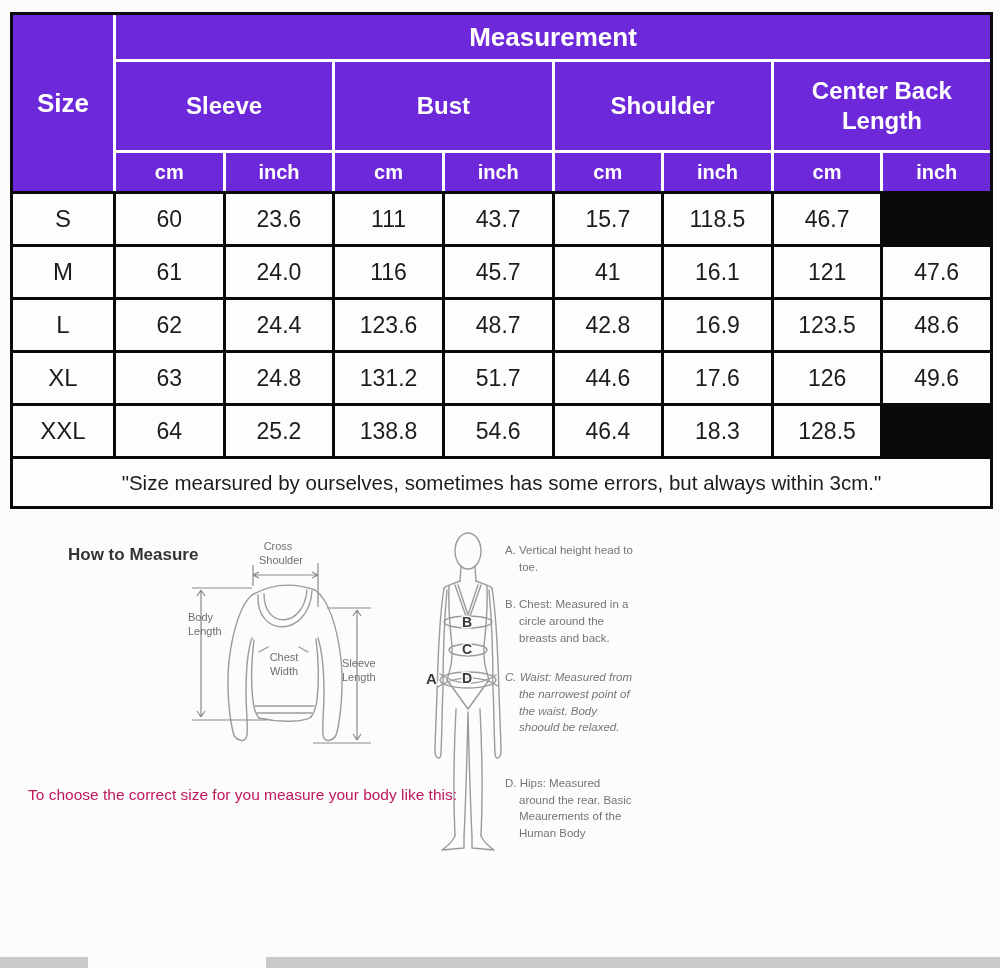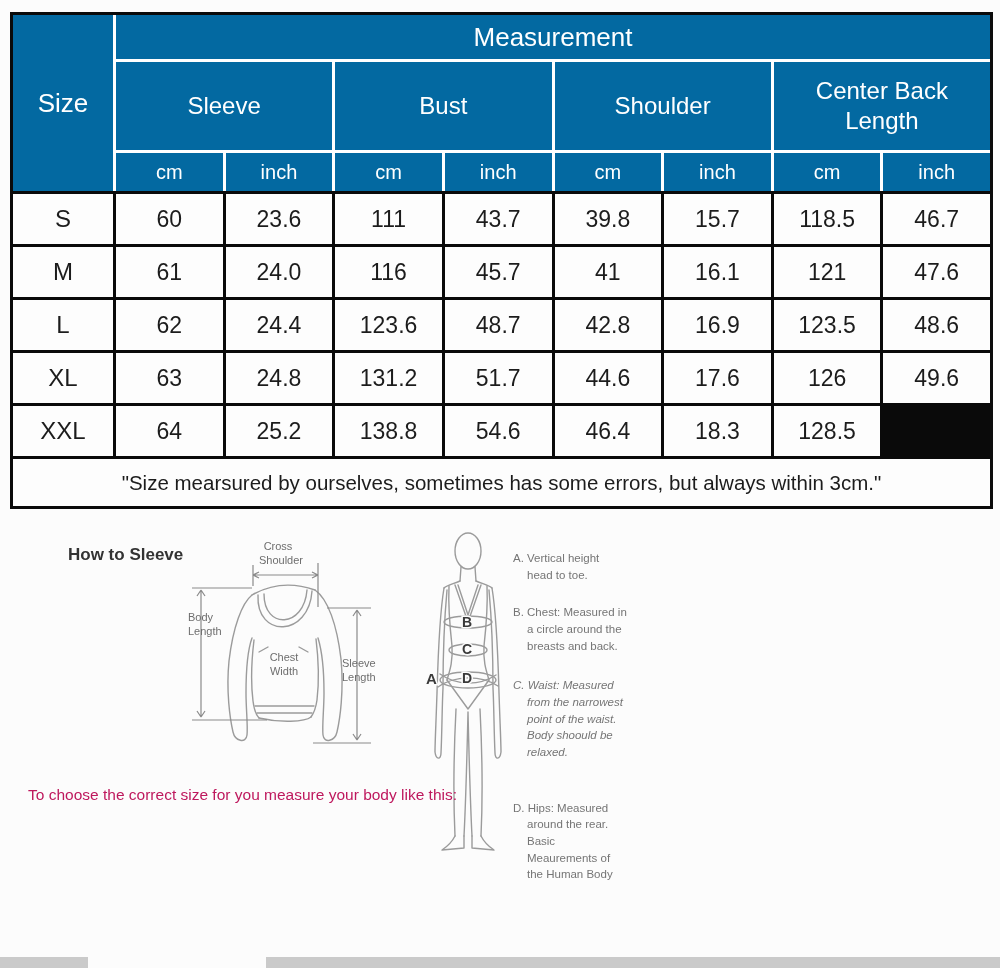--- a/index.html
+++ b/index.html
@@ -4,21 +4,21 @@
 <style>
   html,body{margin:0;padding:0;background:#ffffff;}
   .screen{
     position:relative;width:1000px;height:968px;overflow:hidden;
     background:#fcfcfc;font-family:"Liberation Sans",sans-serif;
   }
 
   
   .tbl{position:absolute;left:10px;top:12px;width:977px;border:3px solid #0a0a0a;background:#ffffff;}
   .thead{display:grid;grid-template-columns:100px repeat(8,1fr);grid-template-rows:44px 88px 38px;gap:3px;background:#ffffff;}
-  .hcell{background:#0369a1;color:#ffffff;display:flex;align-items:center;justify-content:center;text-align:center;font-weight:normal;}
+  .hcell{background:#6d28d9;color:#ffffff;display:flex;align-items:center;justify-content:center;text-align:center;font-weight:bold;}
   .hc-size{grid-column:1;grid-row:1/4;font-size:26px;}
   .hc-measure{grid-column:2/10;grid-row:1;font-size:26px;}
   .hc-group{grid-row:2;font-size:24px;line-height:1.25;padding:0 14px;}
   .g1{grid-column:2/4;} .g2{grid-column:4/6;} .g3{grid-column:6/8;} .g4{grid-column:8/10;}
   .hc-unit{grid-row:3;font-size:20px;}
   .tbody{display:flex;flex-direction:column;gap:3px;background:#0a0a0a;border-top:3px solid #0a0a0a;}
   .trow{display:grid;grid-template-columns:100px repeat(8,1fr);gap:3px;background:#0a0a0a;height:50px;}
   .dcell{background:#fdfdfd;color:#1c1c1c;display:flex;align-items:center;justify-content:center;font-size:23px;}
   .dcell.size{font-size:24px;}
   .note-row{background:#fdfdfd;color:#1c1c1c;height:47px;display:flex;align-items:center;justify-content:center;font-size:20.5px;}
@@ -26,21 +26,21 @@
   
   .htm-title{position:absolute;left:68px;top:545px;font-size:17px;font-weight:600;color:#333333;}
   .garment-svg{position:absolute;left:185px;top:533px;}
   .figure-svg{position:absolute;left:425px;top:528px;}
   .sk{stroke:#9b9b9b;stroke-width:1.4;fill:none;stroke-linecap:round;stroke-linejoin:round;}
   .ar{stroke:#8a8a8a;stroke-width:1.2;fill:none;}
   .lbl{fill:#6e6e6e;font-size:11px;font-family:"Liberation Sans",sans-serif;}
   .mk{fill:#3a3a3a;font-size:14px;font-weight:bold;font-family:"Liberation Sans",sans-serif;paint-order:stroke;stroke:#fbfbfb;stroke-width:3px;}
   .mkA{font-size:15px;}
   .annos{position:absolute;left:505px;top:542px;width:130px;color:#757575;font-size:11.5px;line-height:1.45;}
-  .anno{margin:8px;padding-left:14px;text-indent:-14px;}
+  .anno{margin:0;padding-left:14px;text-indent:-14px;}
   .anno.b{margin-top:21px;} .anno.c{margin-top:23px;font-style:italic;} .anno.d{margin-top:39px;}
   .instruction{position:absolute;left:28px;top:786px;font-size:15.5px;color:#be185d;}
 
   
   .bottom-bar{position:absolute;left:0;top:957px;width:1000px;height:11px;background:#cacaca;}
   .bottom-gap{position:absolute;left:88px;top:957px;width:178px;height:11px;background:#fcfcfc;}
 </style>
 </head>
 <body>
 
@@ -64,21 +64,20 @@
       <div class="hcell hc-unit">inch</div>
     </div>
 
     <div class="tbody">
       <div class="trow">
         <div class="dcell size">S</div>
         <div class="dcell">60</div>
         <div class="dcell">23.6</div>
         <div class="dcell">111</div>
         <div class="dcell">43.7</div>
-        <div class="dcell">39.8</div>
         <div class="dcell">15.7</div>
         <div class="dcell">118.5</div>
         <div class="dcell">46.7</div>
       </div>
       <div class="trow">
         <div class="dcell size">M</div>
         <div class="dcell">61</div>
         <div class="dcell">24.0</div>
         <div class="dcell">116</div>
         <div class="dcell">45.7</div>
@@ -116,21 +115,21 @@
         <div class="dcell">138.8</div>
         <div class="dcell">54.6</div>
         <div class="dcell">46.4</div>
         <div class="dcell">18.3</div>
         <div class="dcell">128.5</div>
       </div>
       <div class="note-row">"Size mearsured by ourselves, sometimes has some errors, but always within 3cm."</div>
     </div>
   </div>
 
-  <div class="htm-title">How to Sleeve</div>
+  <div class="htm-title">How to Measure</div>
 
   <svg class="garment-svg" width="205" height="255" viewBox="0 0 205 255">
 
     <path class="sk" d="M67,62 C57,70 48,94 44,128 C41,158 45,186 48,199 C50,208 61,211 62,202 C63,193 61,176 61,160 C61,135 63,116 67,105"></path>
     <path class="sk" d="M69,107 C66,132 66,152 68,168 C69,176 71,182 74,185"></path>
     <path class="sk" d="M74,185 C95,190 120,189 126,184"></path>
     <path class="sk" d="M126,184 C129,180 131,174 132,167 C134,150 134,130 131,106"></path>
     <path class="sk" d="M133,105 C137,118 139,137 139,160 C139,176 137,193 138,202 C139,211 150,208 152,199 C155,186 159,158 156,126 C152,92 143,66 130,57"></path>
     <path class="sk" d="M67,62 C88,50 110,50 130,57"></path>
     <path class="sk" d="M73,62 C71,106 124,104 127,58"></path>

